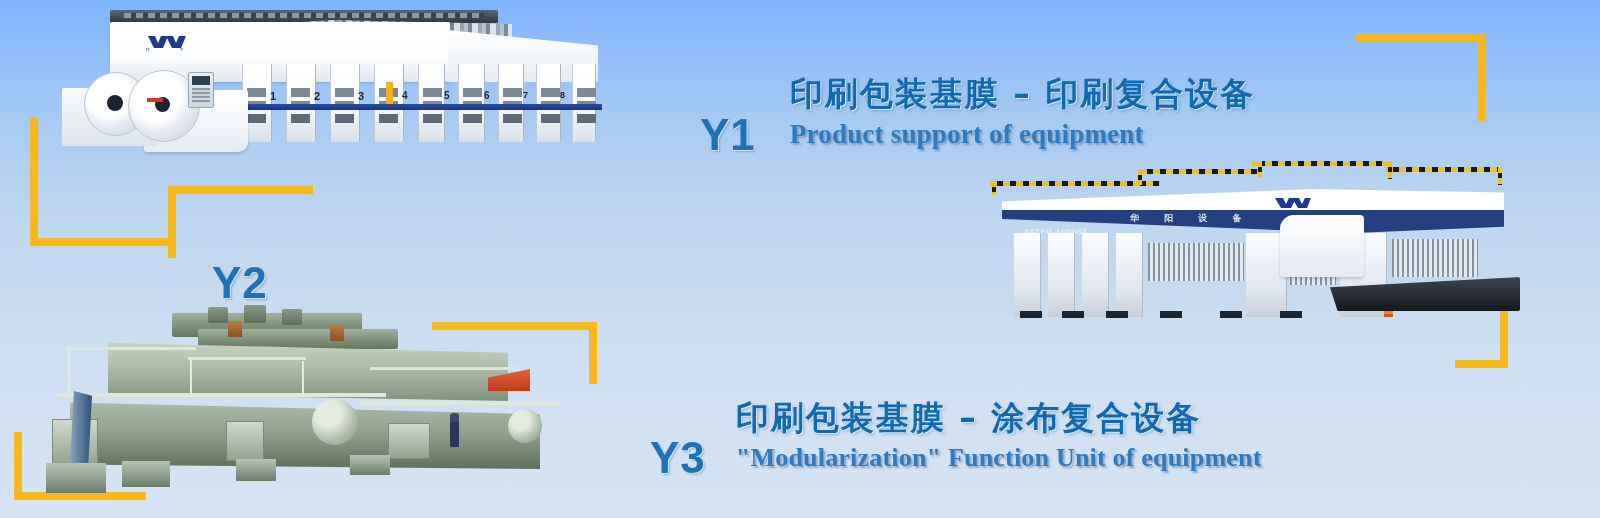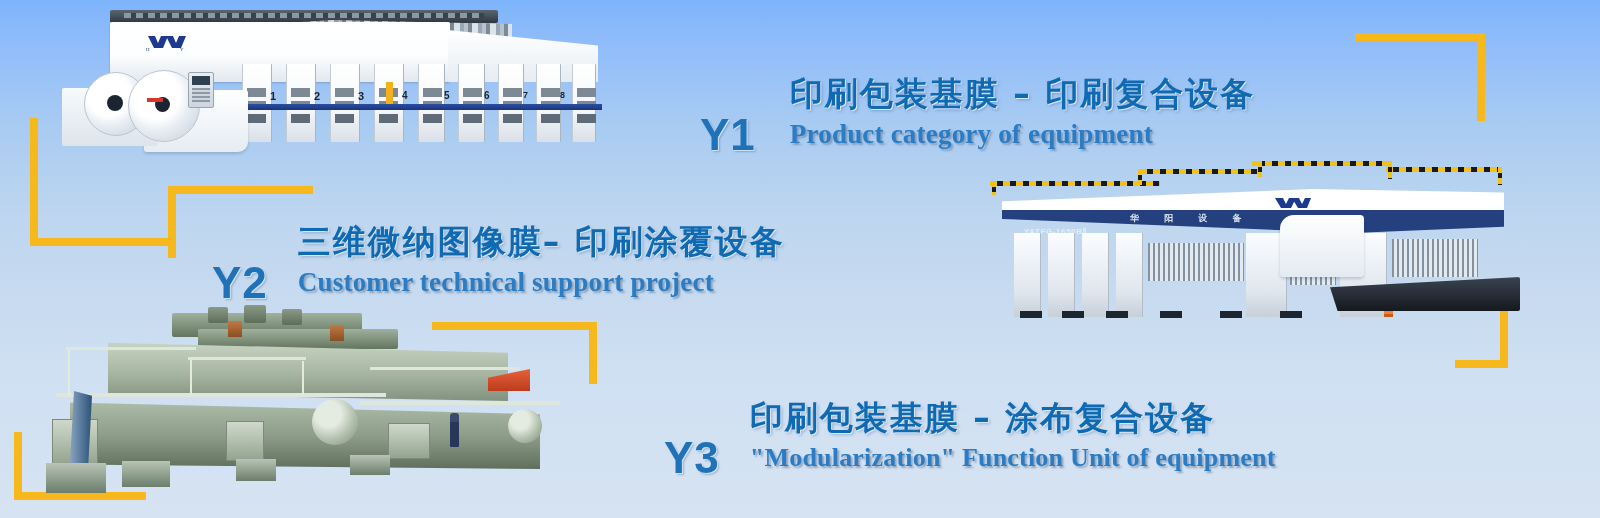--- a/index.html
+++ b/index.html
@@ -347,33 +347,29 @@
     <div class="slab" style="left:16px;top:160px;width:60px;height:30px;"></div>
     <div class="slab" style="left:92px;top:158px;width:48px;height:26px;"></div>
     <div class="slab" style="left:206px;top:156px;width:40px;height:22px;"></div>
     <div class="slab" style="left:320px;top:152px;width:40px;height:20px;"></div>
   </div>
 
   <div class="grp row" style="left:700px;top:62px;">
     <span class="ycode">Y1</span>
     <span class="stack" style="margin-left:34px;">
       <span class="cnline" style="display:block;">印刷包装基膜 – 印刷复合设备</span>
-      <span class="enline" style="display:block;margin-top:2px;">Product category of equipment</span>
+      <span class="enline" style="display:block;margin-top:2px;">Product support of equipment</span>
     </span>
   </div>
 
   <div class="grp row" style="left:212px;top:210px;">
     <span class="ycode">Y2</span>
-    <span class="stack" style="margin-left:30px;">
-      <span class="cnline" style="display:block;">三维微纳图像膜– 印刷涂覆设备</span>
-      <span class="enline" style="display:block;margin-top:2px;">Customer technical support project</span>
-    </span>
-  </div>
-
-  <div class="grp row" style="left:664px;top:385px;">
+  </div>
+
+  <div class="grp row" style="left:650px;top:385px;">
     <span class="ycode">Y3</span>
     <span class="stack" style="margin-left:30px;">
       <span class="cnline" style="display:block;">印刷包装基膜 –  涂布复合设备</span>
       <span class="enline" style="display:block;margin-top:2px;font-size:26px;">"Modularization" Function Unit of equipment</span>
     </span>
   </div>
 
 </div>
 
 </body></html>

